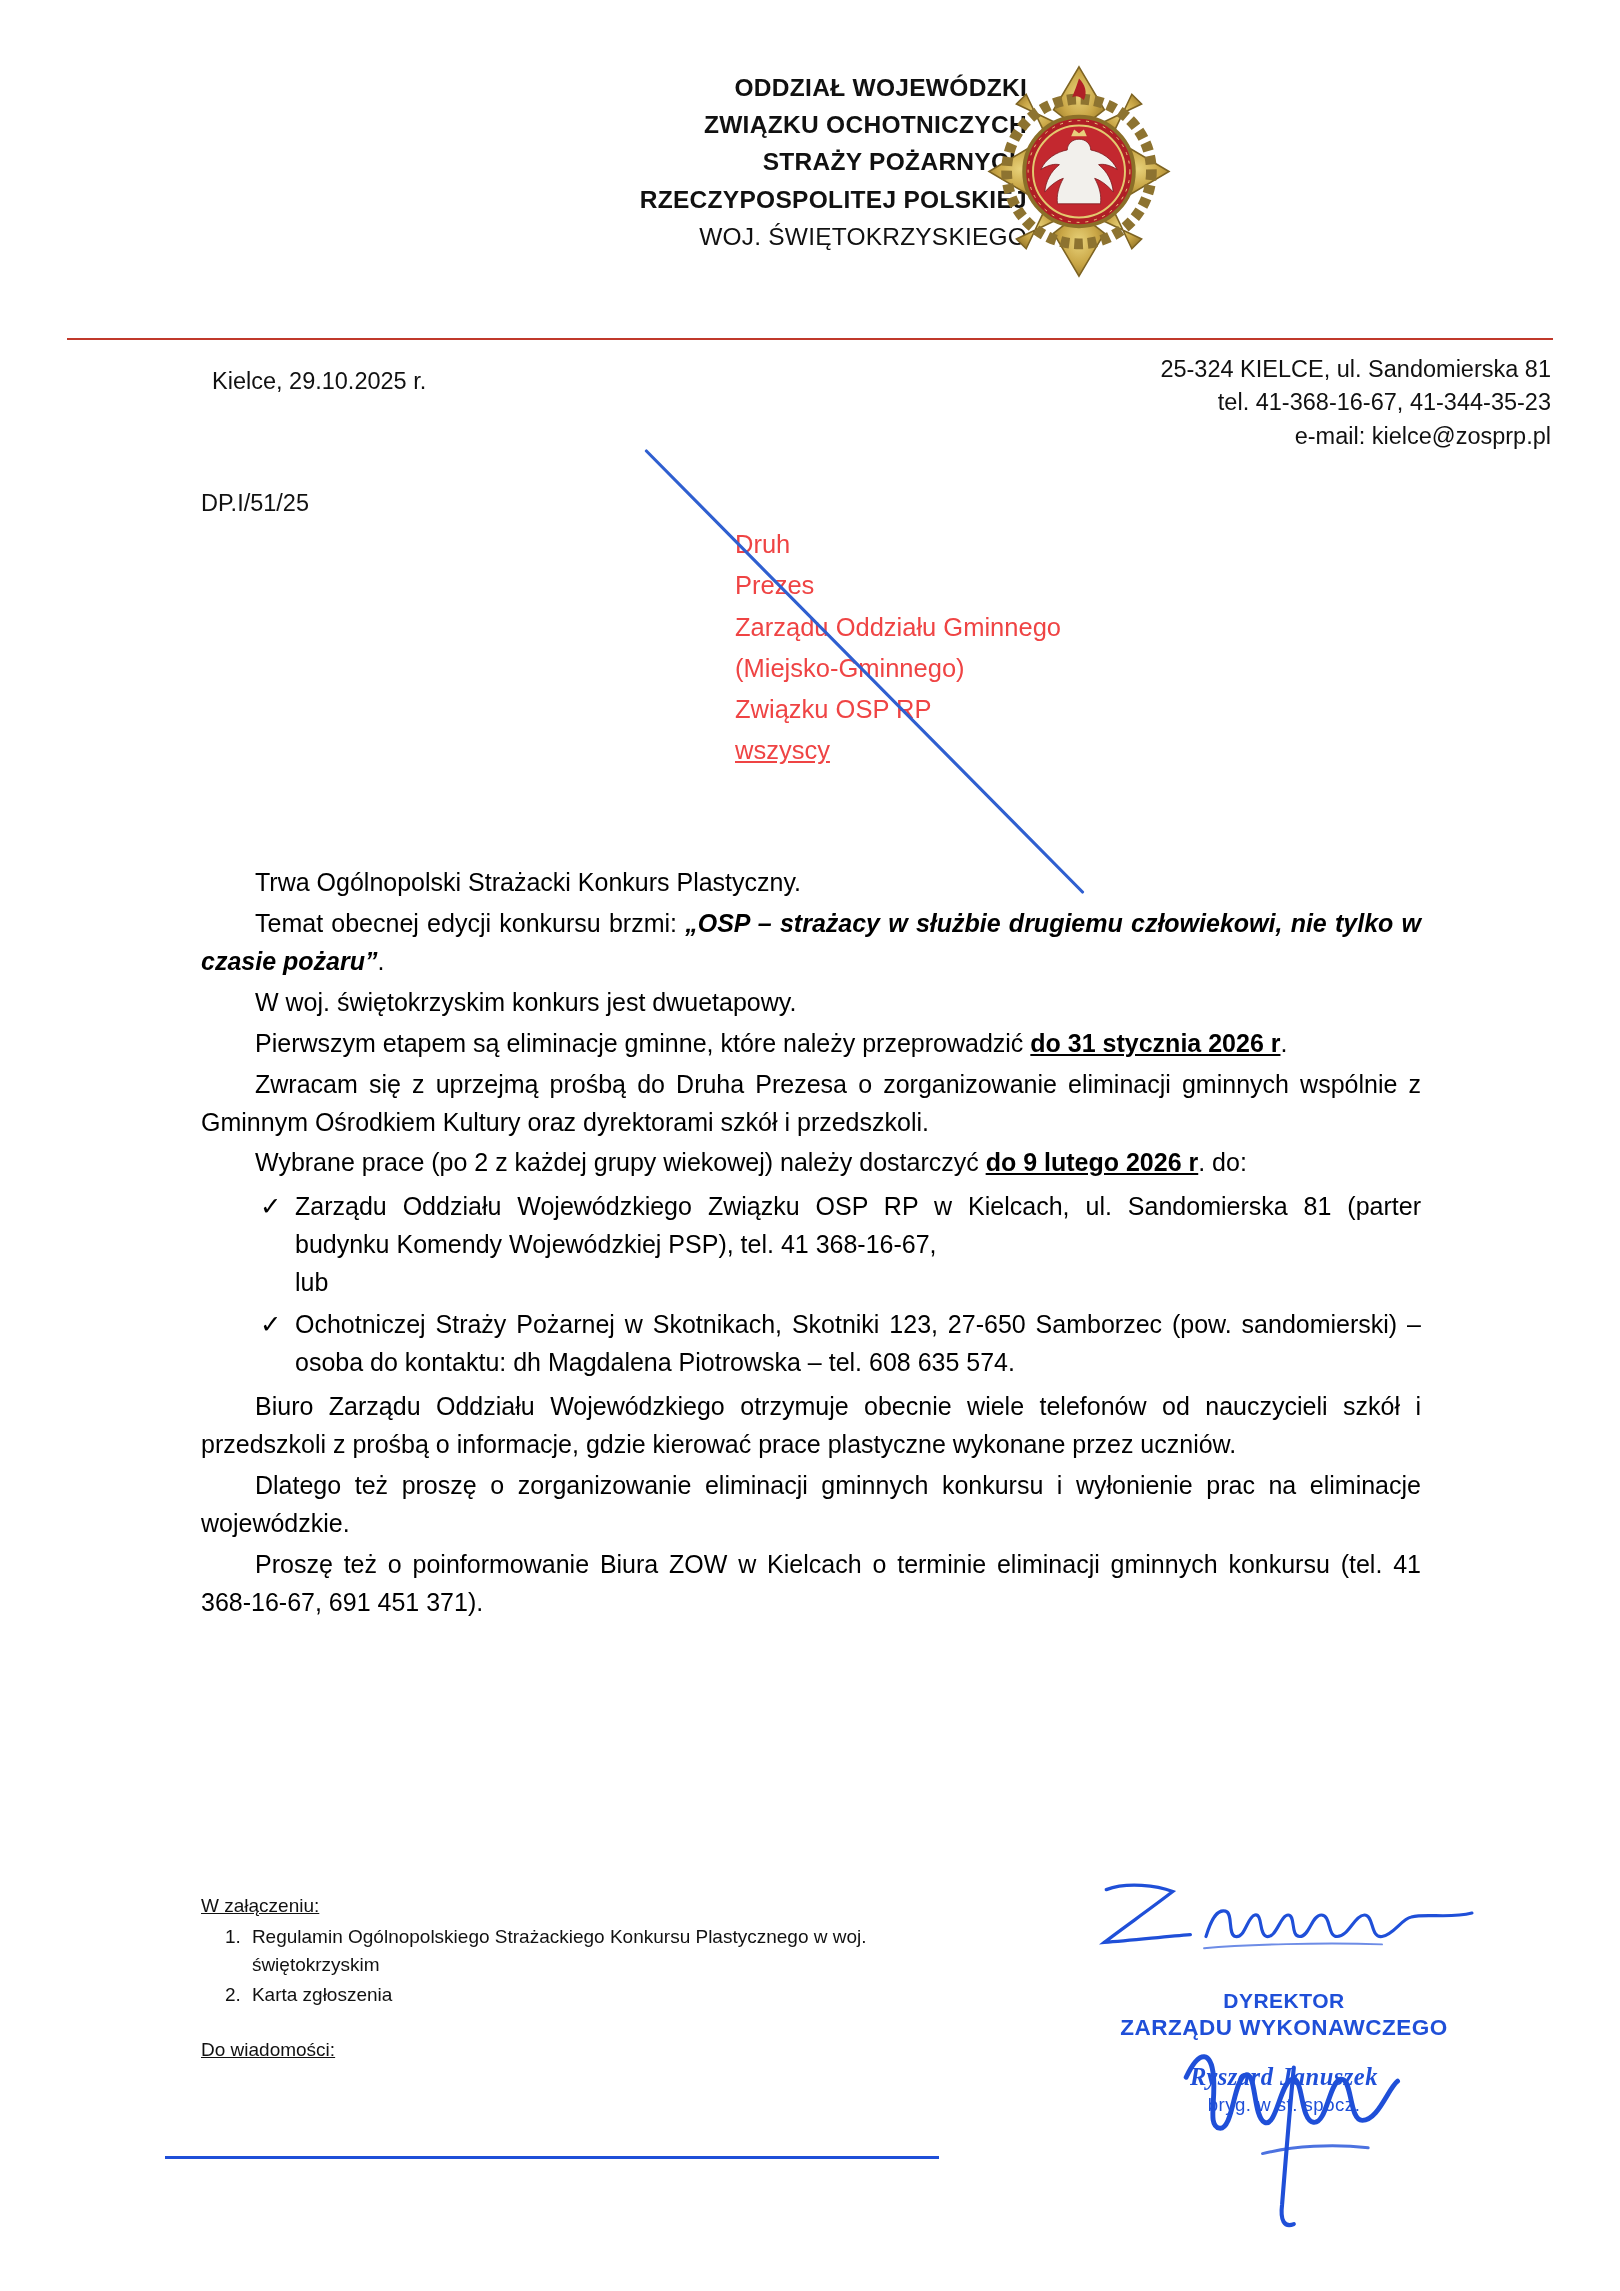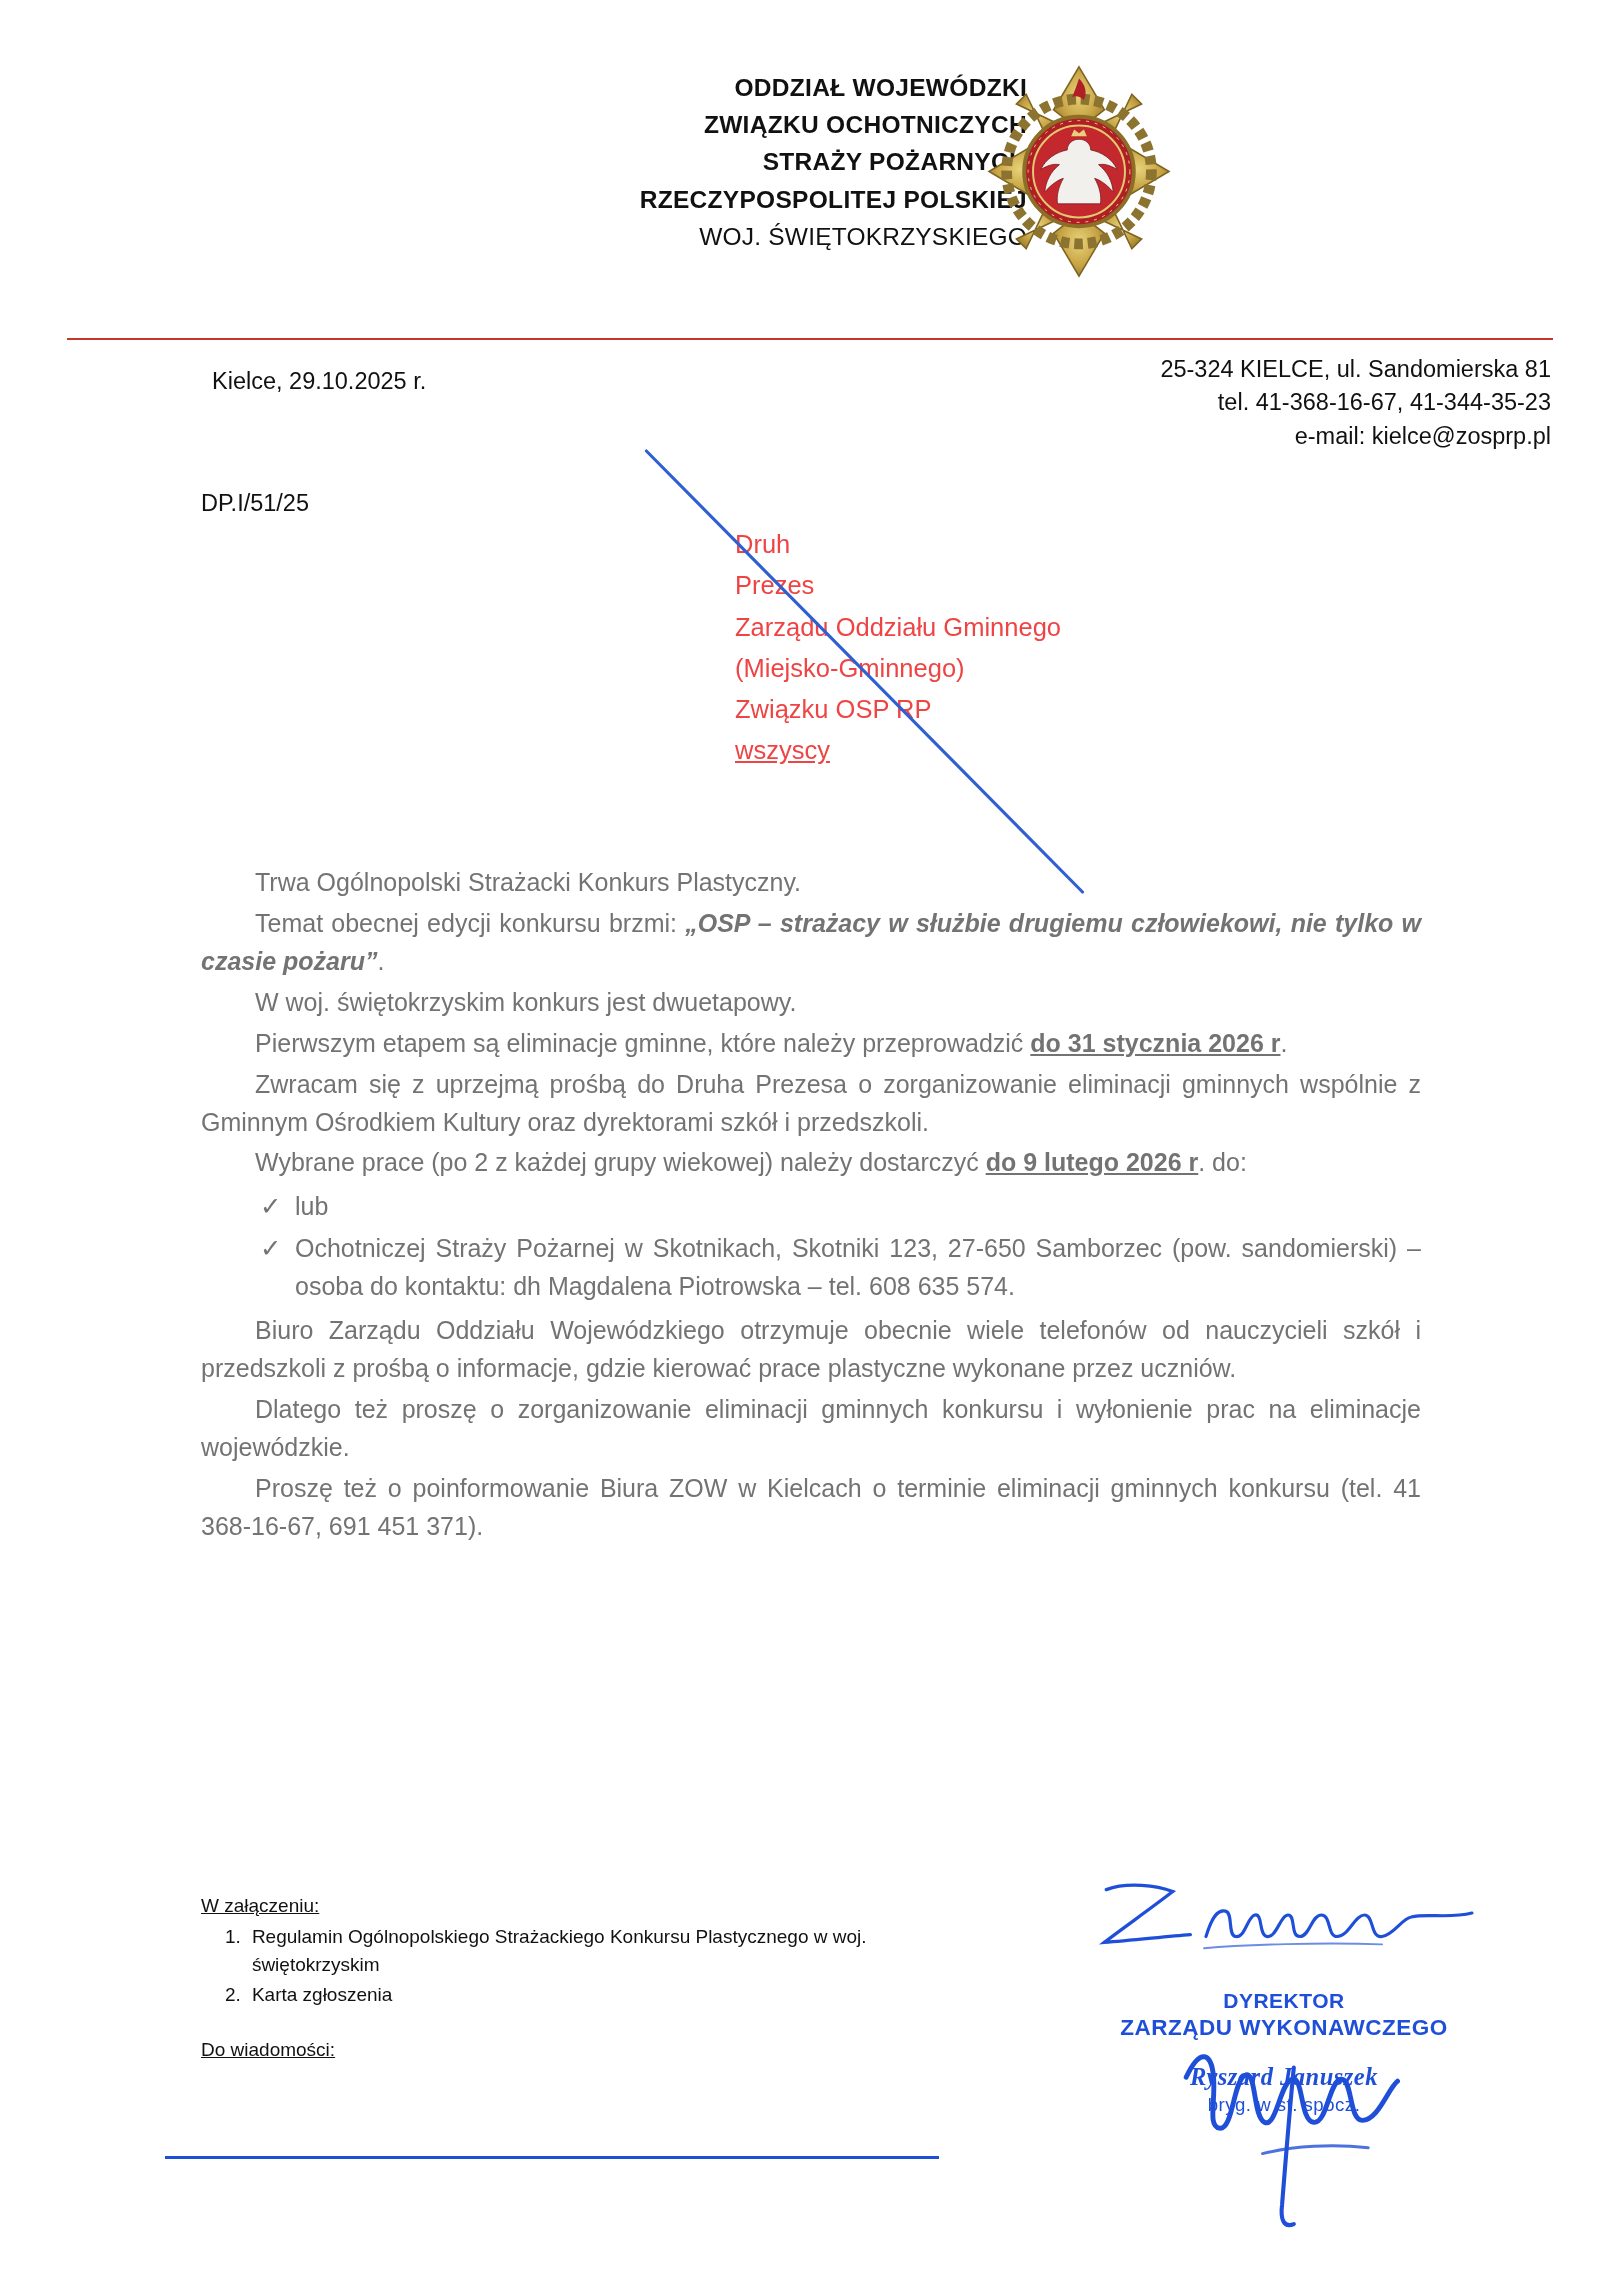--- a/index.html
+++ b/index.html
@@ -114,21 +114,21 @@
   }
 
   
   .body {
     position: absolute;
     left: 201px;
     top: 863px;
     width: 1220px;
     font-size: 25px;
     line-height: 1.52;
-    color: #737373;
+    color: #000000;
   }
   .body p {
     margin: 0 0 2.9px 0;
     text-align: justify;
     text-indent: 54px;
   }
   .body .bi { font-weight: bold; font-style: italic; }
   .body .u-b { font-weight: bold; text-decoration: underline; }
 
   ul.checks {
@@ -312,20 +312,21 @@
 
     <p><span>Pierwszym etapem są eliminacje gminne, które należy przeprowadzić </span><span class="u-b">do 31 stycznia 2026 r</span><span>.</span></p>
 
     <p>Zwracam się z uprzejmą prośbą do Druha Prezesa o zorganizowanie eliminacji gminnych wspólnie z Gminnym Ośrodkiem Kultury oraz dyrektorami szkół i przedszkoli.</p>
 
     <p><span>Wybrane prace (po 2 z każdej grupy wiekowej) należy dostarczyć </span><span class="u-b">do 9 lutego 2026 r</span><span>. do:</span></p>
 
     <ul class="checks">
       <li>
         <span class="tick">✓</span>
+        <span>Zarządu Oddziału Wojewódzkiego Związku OSP RP w Kielcach, ul. Sandomierska 81 (parter budynku Komendy Wojewódzkiej PSP), tel. 41 368-16-67,</span>
         <div class="sub-lub" style="padding-left:0">lub</div>
       </li>
       <li>
         <span class="tick">✓</span>
         <span>Ochotniczej Straży Pożarnej w Skotnikach, Skotniki 123, 27-650 Samborzec (pow. sandomierski) – osoba do kontaktu: dh Magdalena Piotrowska – tel. 608 635 574.</span>
       </li>
     </ul>
 
     <p>Biuro Zarządu Oddziału Wojewódzkiego otrzymuje obecnie wiele telefonów od nauczycieli szkół i przedszkoli z prośbą o informacje, gdzie kierować prace plastyczne wykonane przez uczniów.</p>
     <p>Dlatego też proszę o zorganizowanie eliminacji gminnych konkursu i wyłonienie prac na eliminacje wojewódzkie.</p>

